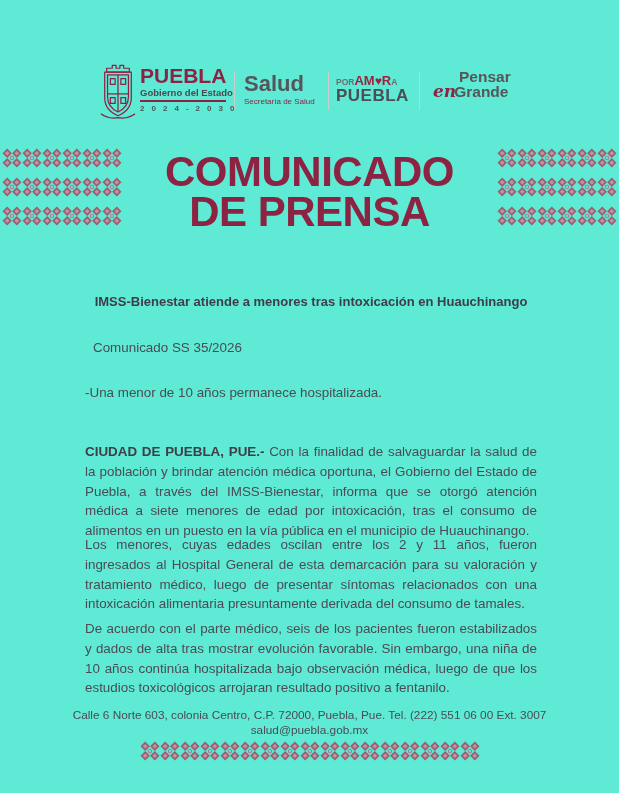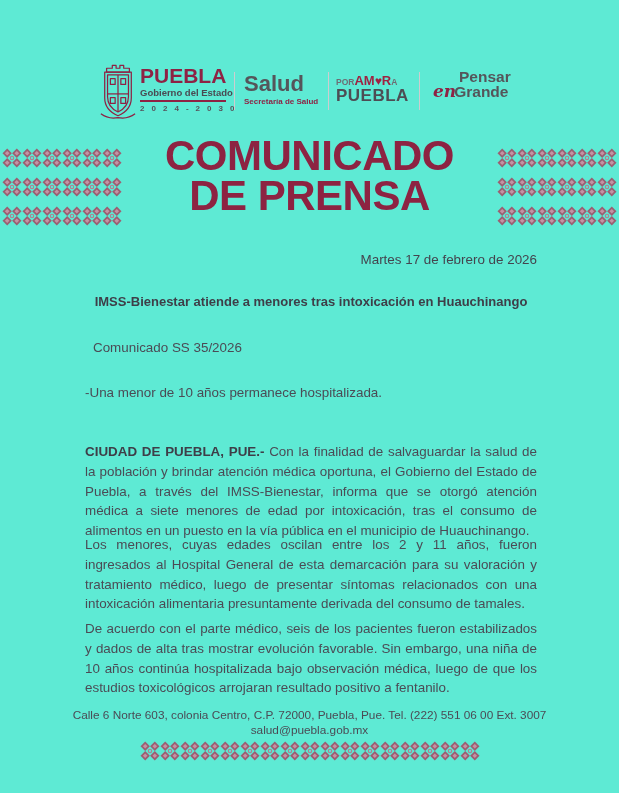--- a/index.html
+++ b/index.html
@@ -15,36 +15,36 @@
   .header{position:absolute;left:0;top:0;width:619px;height:140px;}
   .shield{position:absolute;left:99px;top:61px;}
   .logo-puebla{position:absolute;left:140px;top:66px;width:92px;text-align:left;}
   .logo-puebla .big{font-size:21px;font-weight:800;color:#8e2244;letter-spacing:0;line-height:20px;}
   .logo-puebla .sub{font-size:9.5px;font-weight:700;color:#4a4a52;margin-top:1px;white-space:nowrap;}
   .logo-puebla .rule{height:2px;background:#8e2244;margin:2px 0 2px 0;width:86px;}
   .logo-puebla .years{font-size:8px;font-weight:700;color:#55555c;letter-spacing:2.4px;white-space:nowrap;}
   .vdiv{position:absolute;top:72px;width:1px;height:38px;background:#cdcdcf;}
   .logo-salud{position:absolute;left:244px;top:72px;width:78px;text-align:left;}
   .logo-salud .big{font-size:22px;font-weight:800;color:#55555a;line-height:24px;}
-  .logo-salud .sub{font-size:8px;font-weight:700;color:#8e2244;margin-top:1px;white-space:nowrap;}
+  .logo-salud .sub{font-size:8px;font-weight:400;color:#8e2244;margin-top:1px;white-space:nowrap;}
   .logo-amor{position:absolute;left:336px;top:74px;width:76px;text-align:left;line-height:12px;}
   .logo-amor .l1{white-space:nowrap;}
   .logo-amor .pre{font-size:8.5px;font-weight:700;color:#6d6d73;margin-top:8px;}
   .logo-amor .amor{font-size:13px;font-weight:800;color:#9f2241;}
   .logo-amor .heart{font-size:12px;font-weight:800;color:#9f2241;}
   .logo-amor .post-a{font-size:8.5px;font-weight:700;color:#6d6d73;}
   .logo-amor .l2{font-size:17px;font-weight:800;color:#4d4d54;letter-spacing:.5px;line-height:15px;}
   .logo-pensar{position:absolute;left:433px;top:70px;width:110px;line-height:14px;}
   .logo-pensar .l1{font-size:15.5px;font-weight:800;color:#55555a;padding-left:26px;}
   .logo-pensar .en{font-family:"DejaVu Serif", serif;font-style:italic;font-weight:700;font-size:17px;color:#8e2244;margin-right:-2px;}
   .logo-pensar .grande{font-size:15.5px;font-weight:800;color:#55555a;}
   
   .pattern{position:absolute;}
   .title{
-    position:absolute;left:0;top:136px;width:619px;
+    position:absolute;left:0;top:152px;width:619px;
     text-align:center;color:#8d2342;font-weight:800;
     font-size:42px;line-height:40px;letter-spacing:-0.5px;
   }
   
   .date{position:absolute;left:85px;top:252px;width:452px;text-align:right;font-size:13.4px;color:#44444e;}
   .subject{position:absolute;left:85px;top:294px;width:452px;text-align:center;font-size:13px;font-weight:700;color:#3e3e48;}
   .comunicado-id{position:absolute;left:93px;top:340px;width:452px;font-size:13.4px;color:#4b4b55;}
   .highlight{position:absolute;left:85px;top:385px;width:452px;font-size:13.4px;color:#4b4b55;}
   .para{position:absolute;left:85px;width:452px;font-size:13.4px;line-height:19.6px;color:#4b4b55;text-align:justify;}
   .para b{color:#3e3e48;}
@@ -430,21 +430,20 @@
       <path d="M114.8 68.1L119.5 72.8L114.8 77.5L110.1 72.8Z" fill="#9b5f72"></path>
       <path d="M114.8 70.5L117.1 72.8L114.8 75.1L112.5 72.8Z" fill="#cb9cab" opacity="0.85"></path>
       <circle cx="110" cy="68" r="1.7" fill="none" stroke="#b27e90" stroke-width="1.1"></circle>
     </svg>
 
   <div class="title">
     <div>COMUNICADO</div>
     <div>DE PRENSA</div>
   </div>
 
-  <div class="date">Martes 17 de febrero de 2026</div>
   <div class="subject">IMSS-Bienestar atiende a menores tras intoxicación en Huauchinango</div>
   <div class="comunicado-id">Comunicado SS 35/2026</div>
   <div class="highlight">-Una menor de 10 años permanece hospitalizada.</div>
 
   <p class="para p1"><b>CIUDAD DE PUEBLA, PUE.-</b><span> Con la finalidad de salvaguardar la salud de la población y brindar atención médica oportuna, el Gobierno del Estado de Puebla, a través del IMSS-Bienestar, informa que se otorgó atención médica a siete menores de edad por intoxicación, tras el consumo de alimentos en un puesto en la vía pública en el municipio de Huauchinango.</span></p>
   <p class="para p2">Los menores, cuyas edades oscilan entre los 2 y 11 años, fueron ingresados al Hospital General de esta demarcación para su valoración y tratamiento médico, luego de presentar síntomas relacionados con una intoxicación alimentaria presuntamente derivada del consumo de tamales.</p>
   <p class="para p3">De acuerdo con el parte médico, seis de los pacientes fueron estabilizados y dados de alta tras mostrar evolución favorable. Sin embargo, una niña de 10 años continúa hospitalizada bajo observación médica, luego de que los estudios toxicológicos arrojaran resultado positivo a fentanilo.</p>
 
   <div class="footer-address">
     <div>Calle 6 Norte 603, colonia Centro, C.P. 72000, Puebla, Pue. Tel. (222) 551 06 00 Ext. 3007</div>

